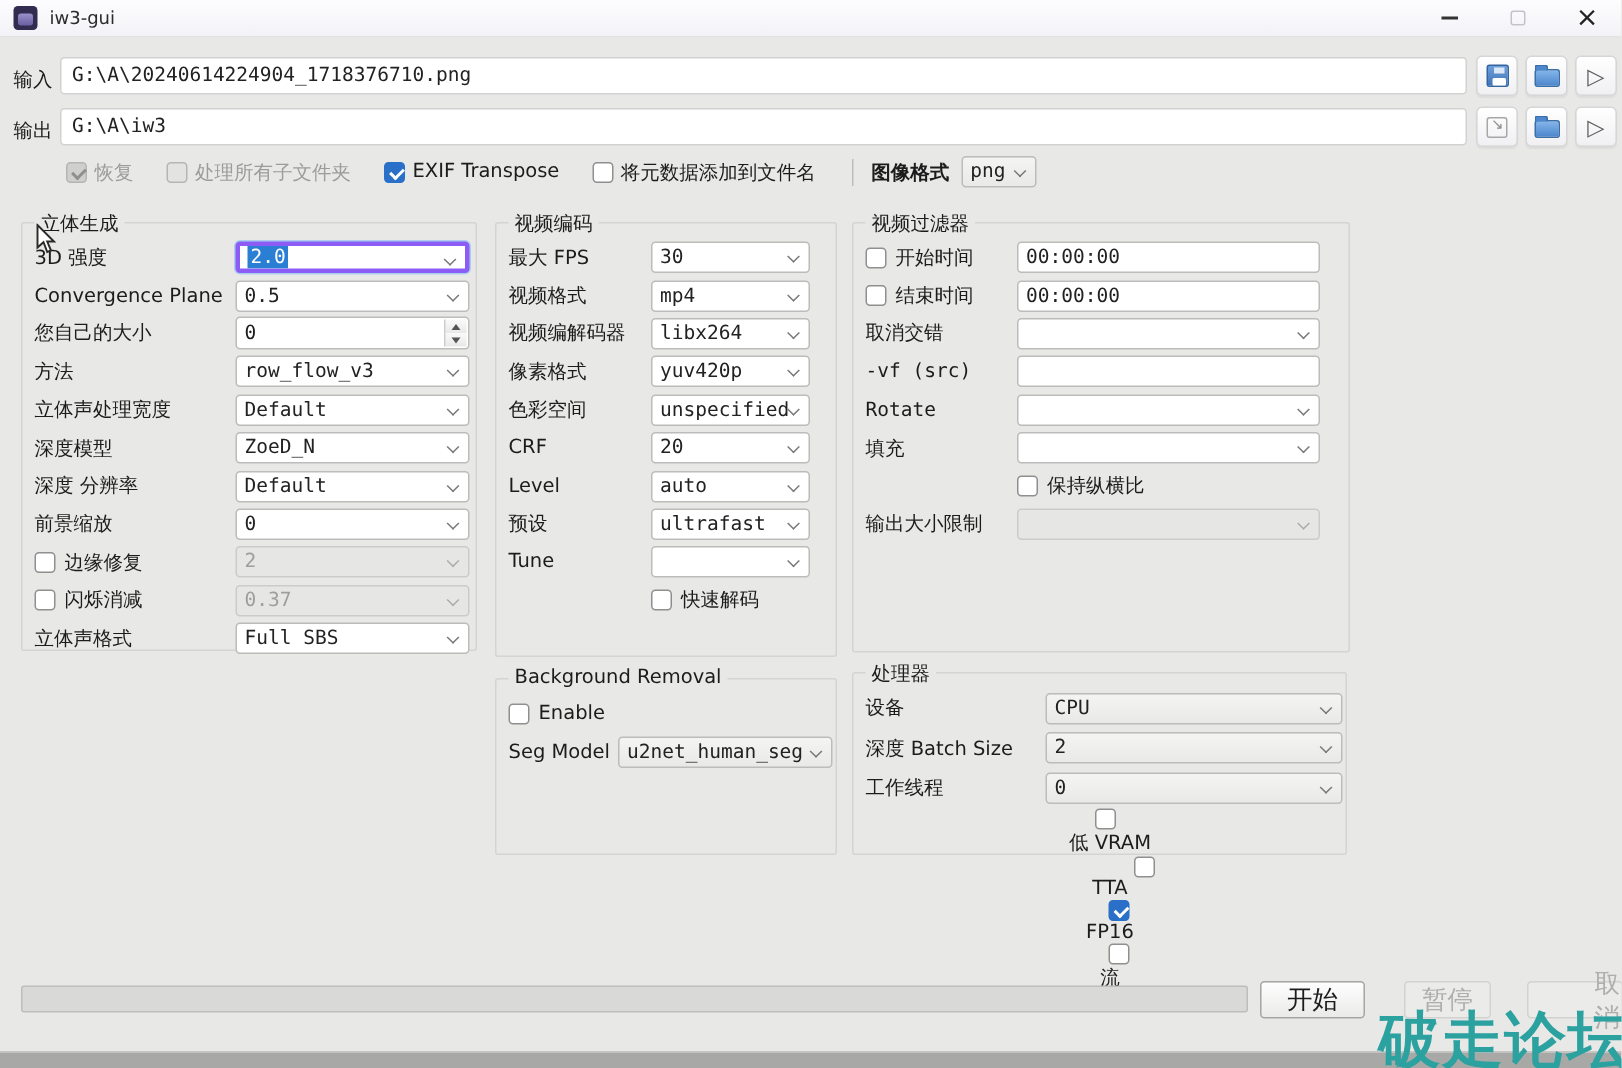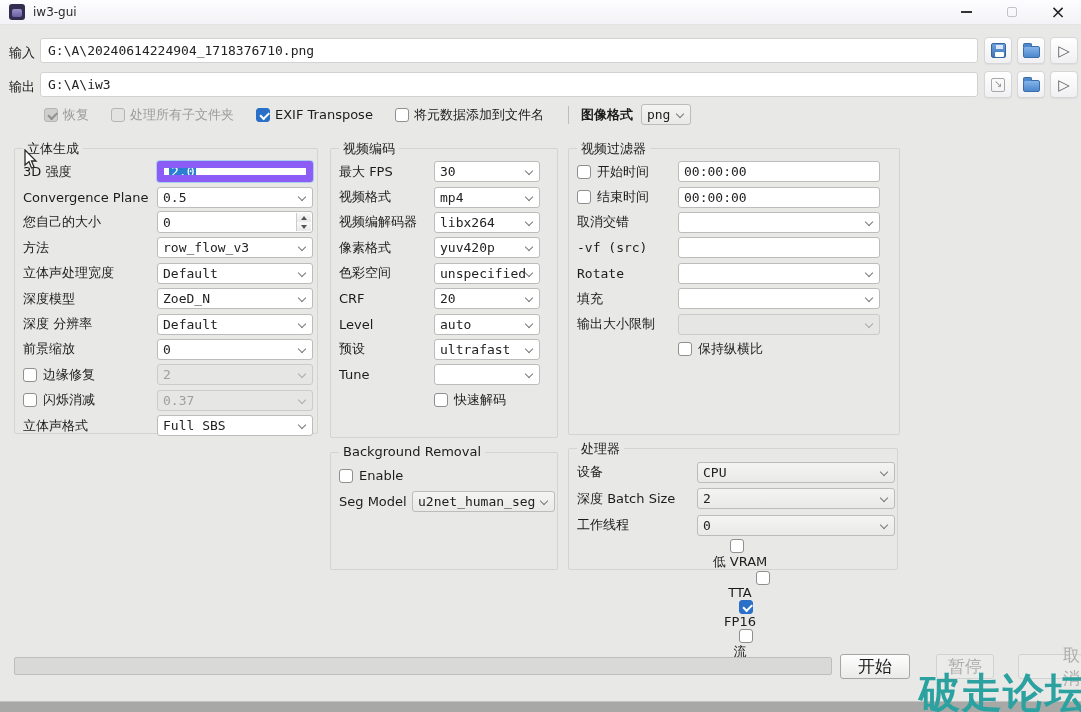--- a/index.html
+++ b/index.html
@@ -91,21 +91,21 @@
     display:flex; align-items:center; padding:0 18px 0 5px;
     font-family:"DejaVu Sans Mono", monospace; font-size:13px; color:#222;
     white-space:nowrap; overflow:hidden;
   }
   .tfield { padding-right:5px; }
   .chev { position:absolute; right:7px; top:6px; width:6px; height:6px;
     border-right:1.5px solid #787878; border-bottom:1.5px solid #787878; transform:rotate(45deg); }
   .combo.disabled { background:#e6e6e5; border-color:#cbcbca; color:#9e9e9e; }
   .combo.disabled .chev { border-color:#ababab; }
   .combo.grey { background:linear-gradient(#f4f4f3,#e9e9e8); }
-  .combo.focused { border:7px solid #8b5cf6; box-shadow:0 0 0 1px #a9cfec; }
+  .combo.focused { border:3px solid #8b5cf6; box-shadow:0 0 0 1px #a9cfec; }
   .val-sel { background:#2a7fd4; color:#fff; padding:0 2px; }
 
   .spin { position:absolute; height:22px; background:#fff; border:1px solid #bcbcbb; border-radius:3px;
     display:flex; align-items:center; padding:0 20px 0 5px;
     font-family:"DejaVu Sans Mono", monospace; font-size:13px; }
   .spin-btns { position:absolute; right:1px; top:1px; bottom:1px; width:15px; display:flex; flex-direction:column; }
   .spin-b { flex:1; background:linear-gradient(#fafafa,#e8e8e8); border-left:1px solid #ccc;
     display:flex; align-items:center; justify-content:center; position:relative; }
   .spin-b.up::after { content:""; border-left:3px solid transparent; border-right:3px solid transparent; border-bottom:4px solid #555; }
   .spin-b.down::after { content:""; border-left:3px solid transparent; border-right:3px solid transparent; border-top:4px solid #555; }
@@ -410,30 +410,30 @@
         <span class="chev"></span>
       </div>
     </div>
     <div class="frow">
       <span class="flabel">填充</span>
       <div class="combo c-filt">
         <span></span>
         <span class="chev"></span>
       </div>
     </div>
+    <div class="frow" style="padding-left:101px;">
+      <span class="cb"></span>
+      <span class="flabel">保持纵横比</span>
+    </div>
     <div class="frow">
       <span class="flabel">输出大小限制</span>
       <div class="combo disabled c-filt">
         <span></span>
         <span class="chev"></span>
       </div>
-    </div>
-    <div class="frow" style="padding-left:101px;">
-      <span class="cb"></span>
-      <span class="flabel">保持纵横比</span>
     </div>
   </div>
 </div>
 
 <div class="grp" style="left:568px; top:448px; width:330px; height:122px;">
   <div class="grp-title">处理器</div>
   <div class="grp-body">
     <div class="frow" style="height:26.5px;">
       <span class="flabel">设备</span>
       <div class="combo grey c-proc">

